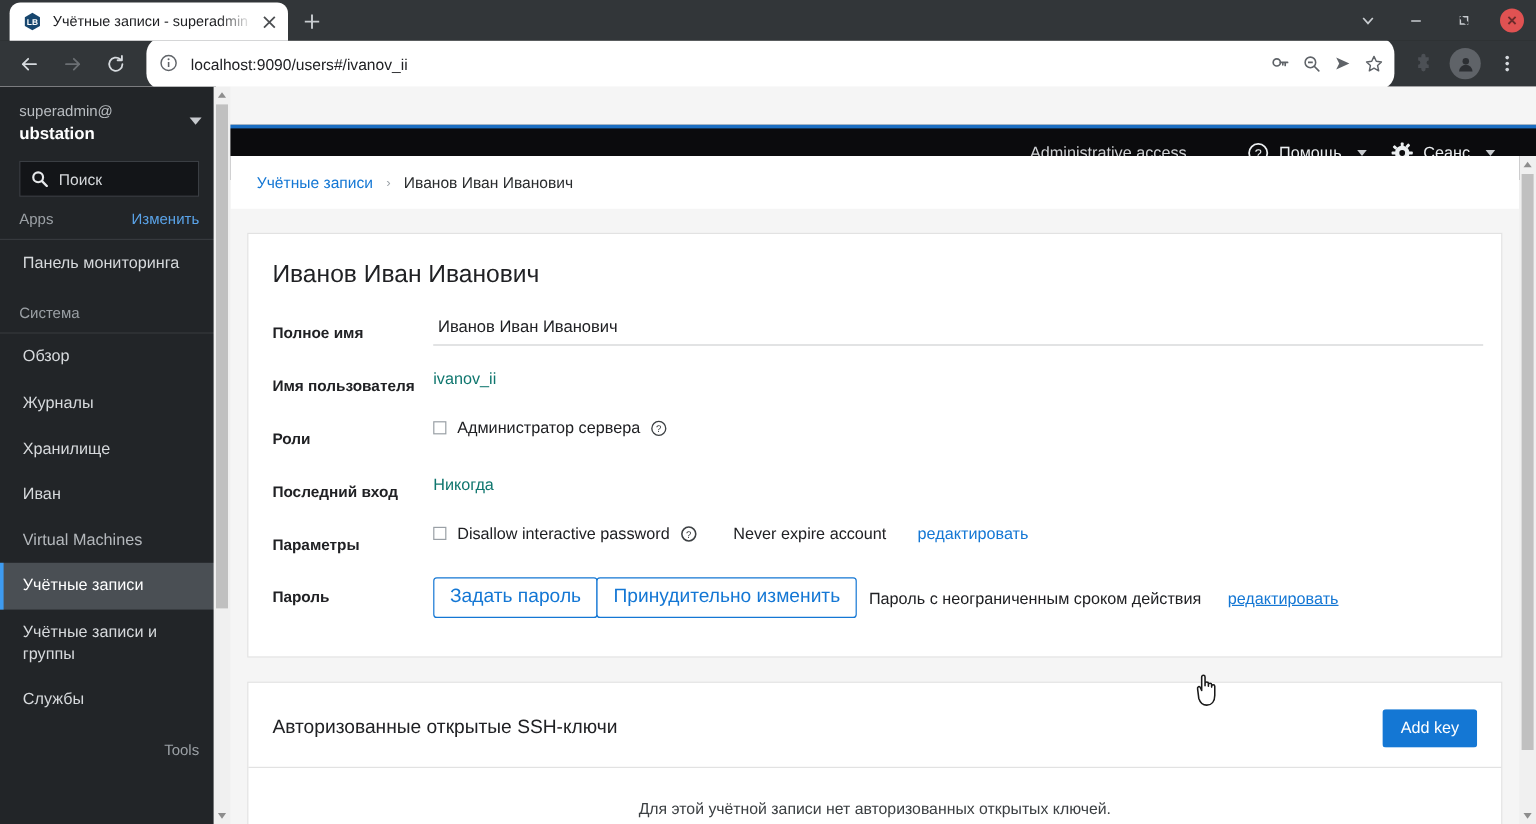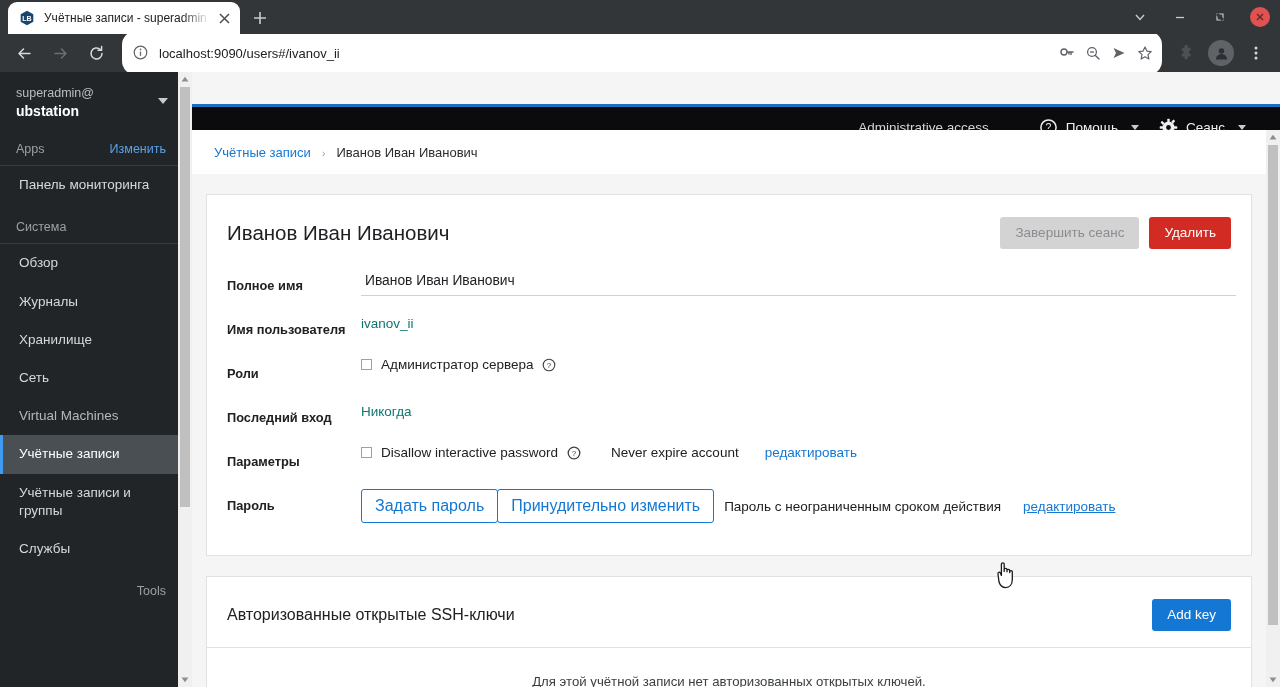--- a/index.html
+++ b/index.html
@@ -455,20 +455,29 @@
 
     <div class="sidebar">
       <div class="sb-host">
         <div class="sb-host-txt">
           <div class="sb-host-user">superadmin@</div>
           <div class="sb-host-name">ubstation</div>
         </div>
         <span class="sb-host-caret"></span>
       </div>
 
+      <div class="sb-search">
+        <span class="mag">
+          <svg width="14" height="14" viewBox="0 0 14 14">
+            <circle cx="5.8" cy="5.8" r="4.1" stroke="#e6e8ea" stroke-width="1.8" fill="none"></circle>
+            <path d="M9 9 L13 13" stroke="#e6e8ea" stroke-width="2" stroke-linecap="round"></path>
+          </svg>
+        </span>
+        <span class="sb-search-ph">Поиск</span>
+      </div>
 
       <div class="sb-apps-row">
         <span class="sb-apps-label">Apps</span>
         <span class="sb-apps-edit">Изменить</span>
       </div>
 
       <div class="sb-item">
         <span>Панель мониторинга</span>
       </div>
       <div class="sb-group">
@@ -477,21 +486,21 @@
       <div class="sb-item">
         <span>Обзор</span>
       </div>
       <div class="sb-item">
         <span>Журналы</span>
       </div>
       <div class="sb-item">
         <span>Хранилище</span>
       </div>
       <div class="sb-item">
-        <span>Сеть</span>
+        <span>Иван</span>
       </div>
       <div class="sb-item sb-dim">
         <span>Virtual Machines</span>
       </div>
       <div class="sb-item active">
         <span>Учётные записи</span>
       </div>
       <div class="sb-item">
         <span>Учётные записи и группы</span>
       </div>
@@ -521,24 +530,20 @@
 
       <div class="crumbs">
         <span class="crumb-link">Учётные записи</span>
         <span class="crumb-sep">›</span>
         <span class="crumb-cur">Иванов Иван Иванович</span>
       </div>
 
       <div class="card">
         <div class="card-head">
           <div class="card-title">Иванов Иван Иванович</div>
-          <div class="btns">
-            <div class="btn btn-disabled">Завершить сеанс</div>
-            <div class="btn btn-danger">Удалить</div>
-          </div>
         </div>
 
         <div class="form">
 
           <div class="frow">
             <div class="flabel">Полное имя</div>
             <div class="fval">
               <input class="text-input" type="text" value="Иванов Иван Иванович" style="">
             </div>
           </div>

